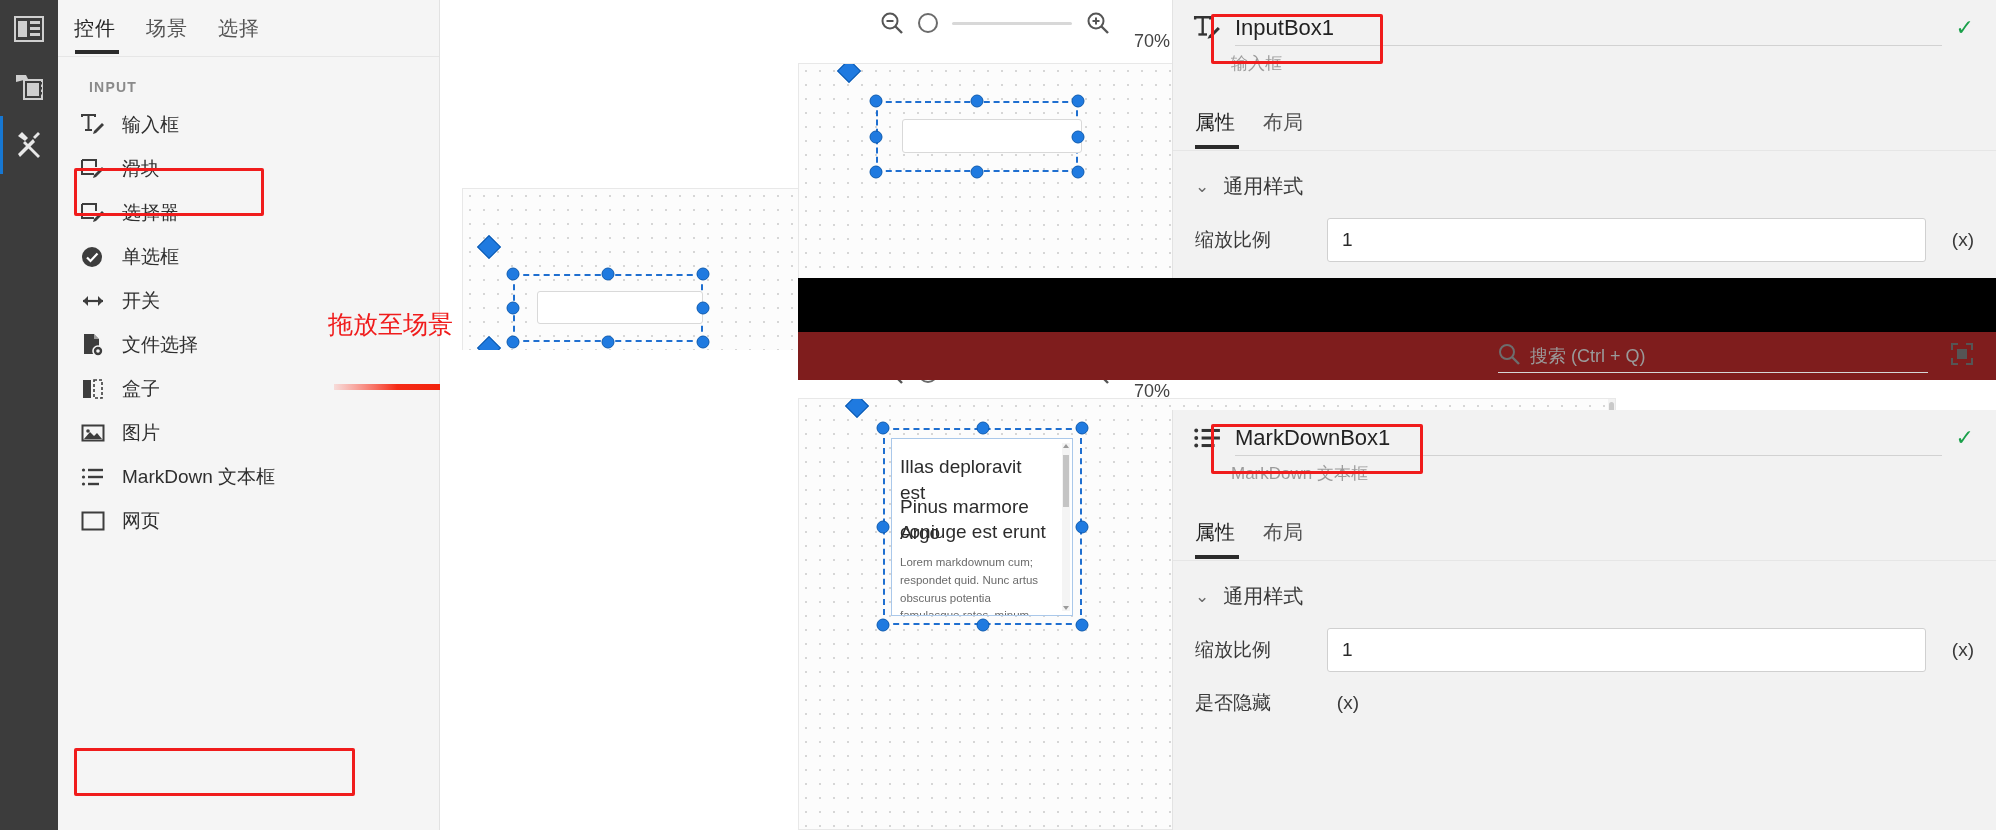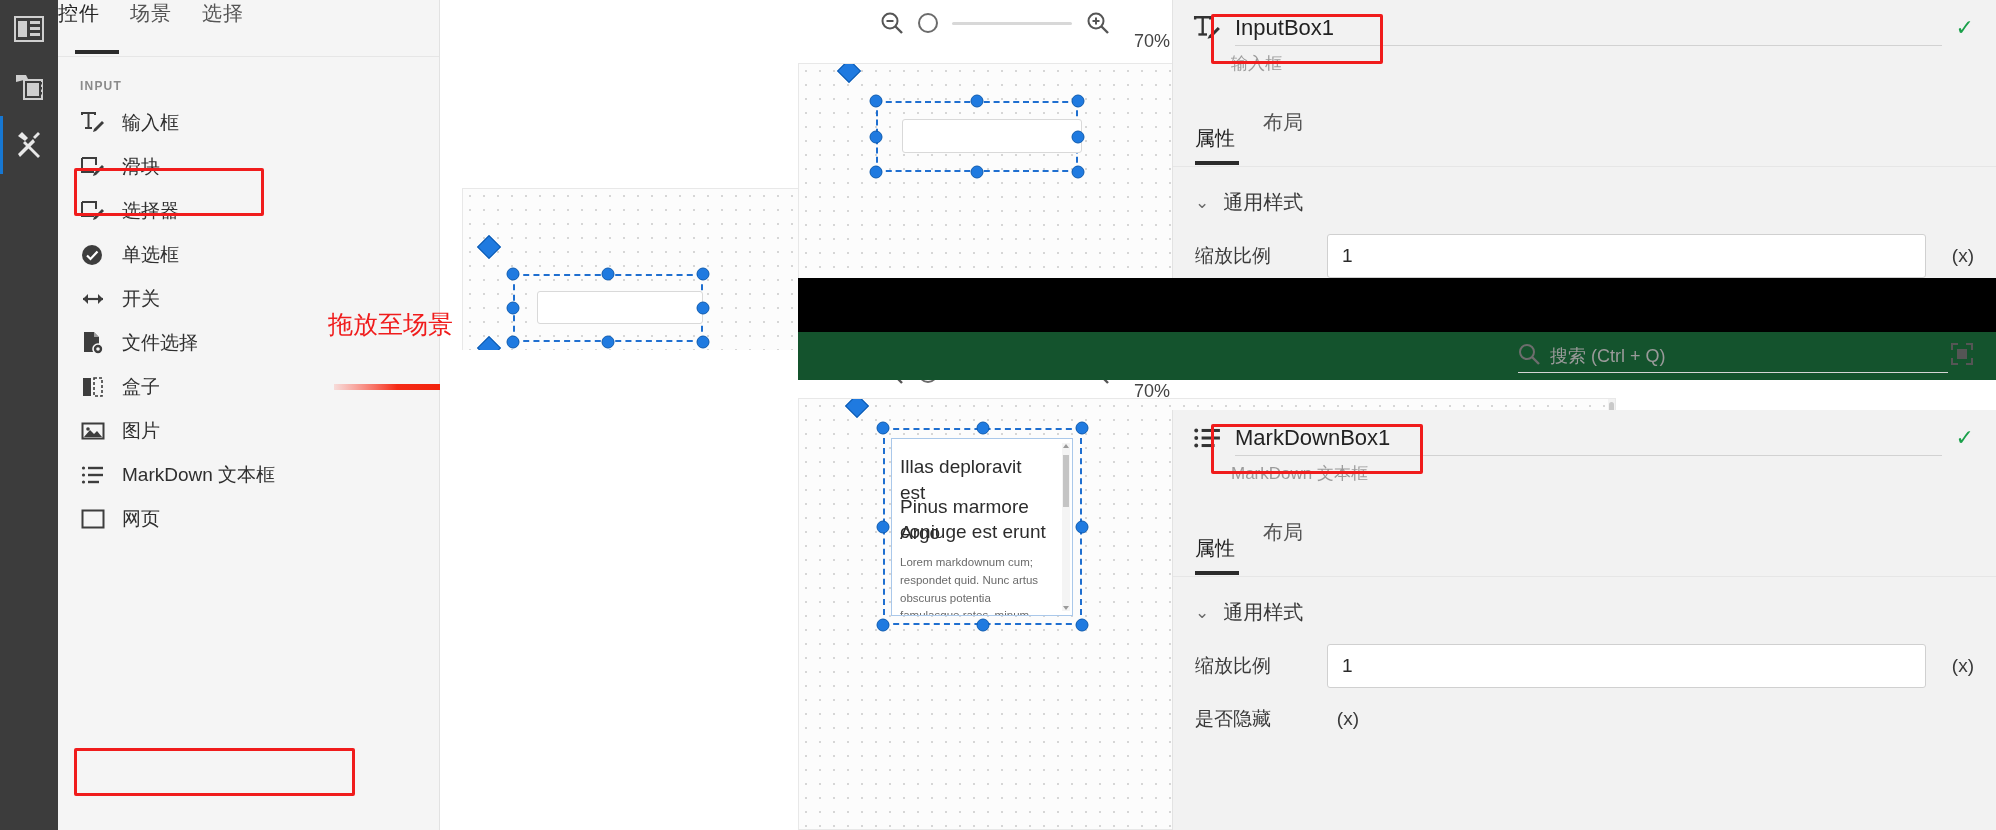--- a/index.html
+++ b/index.html
@@ -23,34 +23,34 @@
   .rail-active-bar {
     position: absolute; left: 0; top: 0; width: 3px; height: 58px; background: #1677d2;
   }
 
   
   .palette {
     position: absolute; left: 58px; top: 0; width: 382px; height: 830px;
     background: #f5f5f5; border-right: 1px solid #e2e2e2;
   }
   .palette-tabs {
-    display: flex; height: 56px; padding-left: 0; gap: 30px;
+    display: flex; align-items: center; height: 56px; padding-left: 16px; gap: 30px;
     position: relative;
   }
   .palette-tab {
     font-size: 20px; color: #555; cursor: pointer; letter-spacing: 1px;
   }
   .palette-tab.active { color: #222; }
   .palette-tab-underline {
     position: absolute; left: 17px; bottom: 2px; width: 44px; height: 4px; background: #2b2b2b;
   }
   .palette-sep { height: 1px; background: #e6e6e6; margin: 0; }
   .group-label {
-    font-size: 12px; color: #8a8a8a; letter-spacing: 1.2px;
-    padding: 22px 0 8px 22px; font-weight: 600;
+    font-size: 14px; color: #8a8a8a; letter-spacing: 1.2px;
+    padding: 22px 0 8px 31px; font-weight: 600;
   }
   .pal-item {
     display: flex; align-items: center; height: 44px; padding-left: 22px; gap: 16px;
     cursor: pointer; position: relative;
   }
   .pal-item .pal-icon {
     width: 26px; height: 26px; display: flex; align-items: center; justify-content: center;
     color: #3d3d3d; flex: 0 0 26px;
   }
   .pal-item .pal-label { font-size: 19px; color: #2f2f2f; white-space: nowrap; }
@@ -148,42 +148,42 @@
 
   
   .inspector {
     position: absolute; background: #f2f2f2; border-left: 1px solid #e3e3e3;
   }
   .insp-top { left: 1172px; top: 0; width: 824px; height: 278px; }
   .insp-bot { left: 1172px; top: 410px; width: 824px; height: 420px; }
 
   .search-bar {
     position: absolute; left: 798px; top: 332px; width: 1198px; height: 48px;
-    background: #14532d; display: flex; align-items: center; justify-content: flex-end;
-    gap: 2px; padding-right: 22px;
+    background: #7f1d1d; display: flex; align-items: center; justify-content: flex-end;
+    gap: 22px; padding-right: 22px;
   }
   .search-inner { display: flex; align-items: center; gap: 10px; width: 430px; border-bottom: 1px solid #d5d5d5; height: 34px; }
   .search-ph { font-size: 18px; color: #9a9a9a; }
 
   .insp-title-row {
     display: flex; align-items: center; gap: 14px; height: 56px; padding: 0 22px 0 20px;
     position: relative;
   }
   .insp-title-icon { color: #333; display: flex; align-items: center; }
   .insp-title-name {
     font-size: 22px; color: #222; flex: 1;
     border-bottom: 1px solid #d2d2d2; height: 36px; line-height: 36px;
   }
   .insp-check { color: #1aa04a; font-size: 22px; font-weight: bold; }
   .insp-sub { font-size: 17px; color: #9b9b9b; padding-left: 58px; margin-top: -4px; }
   .insp-tabs {
     display: flex; gap: 28px; padding-left: 22px; margin-top: 34px; position: relative;
   }
   .insp-tab { font-size: 20px; color: #555; cursor: pointer; }
-  .insp-tab.active { color: #1e1e1e; margin-top: 16px; }
+  .insp-tab.active { color: #1e1e1e; }
   .insp-tab-underline {
     position: absolute; left: 22px; bottom: -13px; width: 44px; height: 4px; background: #2b2b2b;
   }
   .insp-divider { height: 1px; background: #e6e6e6; margin-top: 14px; }
   .insp-section {
     display: flex; align-items: center; gap: 14px; padding: 22px 0 0 22px;
   }
   .chev { color: #6b6b6b; font-size: 17px; }
   .insp-section-label { font-size: 20px; color: #3a3a3a; }
   .prop-row {

